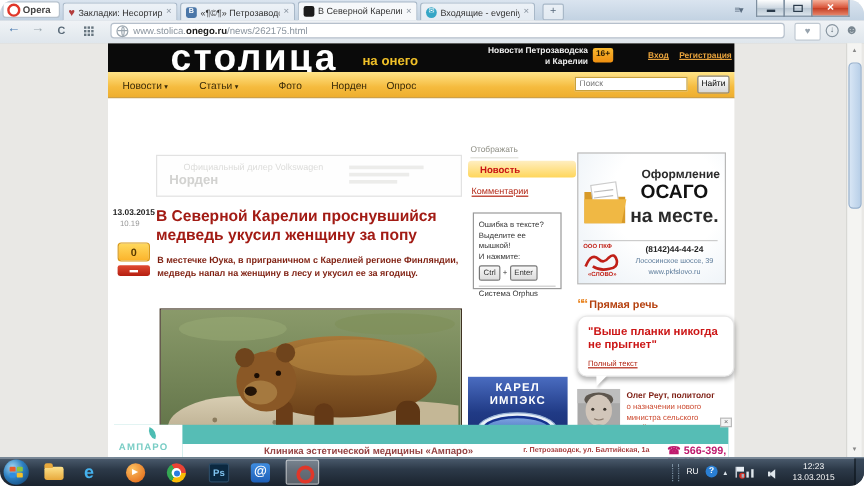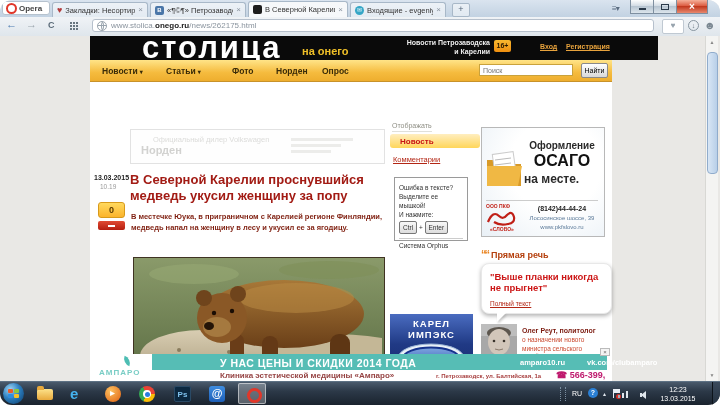--- a/index.html
+++ b/index.html
@@ -54,33 +54,33 @@
   #globe::after{content:"";position:absolute;left:2.5px;top:0;width:3px;height:8px;border:1px solid #9aa5ae;border-radius:50%;box-sizing:border-box;}
   #urltext{font-size:8px;color:#8a949e;white-space:nowrap;}
   #urltext .dom{color:#1a1a1a;font-weight:bold;}
   #btn-heart{position:absolute;left:662px;top:2px;width:20px;height:13px;border:1px solid #c0c9d2;
              border-radius:2px;background:#fff;color:#97a3ad;font-size:8px;text-align:center;line-height:12px;}
   #btn-dl{position:absolute;left:688px;top:3px;width:11px;height:11px;border:1px solid #8895a0;border-radius:50%;
           color:#68747e;font-size:7px;text-align:center;line-height:10px;box-sizing:border-box;}
   #btn-user{position:absolute;left:704px;top:2px;color:#7a8791;font-size:11px;line-height:13px;}
   
   #viewport{position:absolute;left:0;top:36px;width:720px;height:345px;background:#e9e8e5;overflow:hidden;}
-  #siteheader{position:absolute;left:90px;top:0;width:522px;height:24px;background:#0a0a0a;overflow:visible;padding-left:46px;}
+  #siteheader{position:absolute;left:90px;top:0;width:522px;height:24px;background:#0a0a0a;overflow:visible;}
   #logo-main{position:absolute;left:52px;top:-6px;font-size:31px;font-weight:bold;color:#fff;letter-spacing:2px;}
   #logo-sub{position:absolute;left:212px;top:9px;font-size:11px;font-weight:bold;color:#f0c028;}
   #tagline{position:absolute;left:300px;width:100px;top:2px;text-align:right;color:#eee;
            font-size:7px;font-weight:bold;line-height:9px;}
   #badge16{position:absolute;left:404px;top:4px;width:17px;height:12px;border-radius:2px;
            background:linear-gradient(#f8b830,#ef8f10);color:#2a1a00;font-size:7px;font-weight:bold;
            text-align:center;line-height:12px;}
   #login,#register{position:absolute;top:7px;font-size:7px;font-weight:bold;color:#e8a33d;text-decoration:underline;}
   #login{left:450px;} #register{left:476px;}
   #navbar{position:absolute;left:90px;top:24px;width:522px;height:22px;
           background:linear-gradient(#ffe488,#f5bb3e 60%,#eeae2e);border-bottom:1px solid #c8922a;box-sizing:border-box;}
-  .nav-item{position:absolute;top:6px;font-size:8.5px;font-weight:bold;color:#3a2b08;}
+  .nav-item{position:absolute;top:6px;font-size:8.5px;font-weight:normal;color:#3a2b08;}
   .nav-item.dd::after{content:"\25BE";font-size:6px;margin-left:2px;}
   #nav-0{left:12px;} #nav-1{left:76px;} #nav-2{left:142px;} #nav-3{left:186px;} #nav-4{left:232px;}
   #search-input{position:absolute;left:389px;top:4px;width:94px;height:12px;border:1px solid #c9a23c;
                 font-size:7px;padding:0 3px;box-sizing:border-box;font-family:"Liberation Sans",sans-serif;}
   #search-btn{position:absolute;left:491px;top:3px;width:27px;height:15px;font-size:7px;
               background:linear-gradient(#fff,#d8d8d8);border:1px solid #8a8a8a;border-radius:2px;
               font-family:"Liberation Sans",sans-serif;padding:0;}
   #content{position:absolute;left:90px;top:46px;width:522px;height:299px;background:#fff;}
   
   #topad{position:absolute;left:40px;top:47px;width:253px;height:33px;border:1px solid #e2e2e2;background:#fefefe;}
@@ -113,23 +113,23 @@
   #orphus .sep{border-top:1px solid #ccc;margin:4px 0 2px 0;}
   #kie{position:absolute;left:300px;top:232px;width:83px;height:67px;
        background:linear-gradient(#4a6cc0,#203a85 45%,#16246a);overflow:hidden;}
   #kie .k1,#kie .k2{text-align:center;color:#fff;font-weight:bold;font-size:9.5px;line-height:11px;letter-spacing:1px;}
   #kie .k1{margin-top:4px;}
   #kie .strip{position:absolute;left:0;bottom:0;width:83px;height:10px;background:#101c4e;}
   #kie .strip i{position:absolute;top:4px;width:8px;height:2px;background:#8a2a2a;}
   
   #osago{position:absolute;left:391px;top:45px;width:122px;height:108px;border:1px solid #b8b8b8;
          background:radial-gradient(circle at 60% 35%,#ffffff 45%,#e9f0f6);}
-  #osago .t1{position:absolute;left:42px;top:12px;width:76px;text-align:center;font-size:10px;font-weight:bold;color:#2a2a2a;}
+  #osago .t1{position:absolute;left:42px;top:12px;width:76px;text-align:right;font-size:10px;font-weight:bold;color:#2a2a2a;}
   #osago .t2{position:absolute;left:42px;top:24px;width:76px;text-align:center;font-size:16px;font-weight:bold;color:#111;}
-  #osago .t3{position:absolute;left:42px;top:44px;width:76px;text-align:left;font-size:12px;font-weight:bold;color:#2a2a2a;}
+  #osago .t3{position:absolute;left:42px;top:44px;width:76px;text-align:center;font-size:16px;font-weight:bold;color:#2a2a2a;}
   #osago .div{position:absolute;left:4px;top:72px;width:112px;border-top:1px solid #ccc;}
   #osago .org{position:absolute;left:4px;top:75px;font-size:5px;font-weight:bold;color:#c22218;}
   #osago .orgname{position:absolute;left:8px;top:98px;font-size:5px;font-weight:bold;color:#c22218;}
   #osago .ph{position:absolute;left:42px;top:77px;width:76px;text-align:center;font-size:7px;font-weight:bold;color:#222;}
   #osago .ad{position:absolute;left:42px;top:87px;width:76px;text-align:center;font-size:6px;color:#5b7a99;}
   #osago .ur{position:absolute;left:42px;top:96px;width:76px;text-align:center;font-size:6px;color:#5b7a99;}
   #speech-head{position:absolute;left:391px;top:166px;font-size:9px;font-weight:bold;color:#b5400e;}
   #speech-head::before{content:"\201C\201C";color:#e8821e;font-size:11px;letter-spacing:-2px;margin-right:3px;}
   #bubble{position:absolute;left:391px;top:181px;width:131px;height:51px;background:#fff;border:1px solid #e8e8e8;
           border-radius:8px;box-shadow:0 2px 4px rgba(0,0,0,.3);box-sizing:border-box;}
@@ -434,25 +434,20 @@
       <a id="archive">Архив</a>
 
     </div>
   </div>
 
   <div id="amparo">
     <div id="amp-logo">
       <div id="amp-leaf"></div>
       <div class="txt">АМПАРО</div>
     </div>
-    <div id="amp-strip-top">
-      <div id="amp-promo">У НАС ЦЕНЫ И СКИДКИ 2014 ГОДА</div>
-      <div id="amp-site">amparo10.ru</div>
-      <div id="amp-vk">vk.com/clubamparo</div>
-    </div>
     <div id="amp-strip-bot">
       <div id="amp-clinic">Клиника эстетической медицины «Ампаро»</div>
       <div id="amp-addr">г. Петрозаводск, ул. Балтийская, 1а</div>
       <div id="amp-phone">566-399, 53-27-53</div>
     </div>
     <div id="amp-close">×</div>
   </div>
 
   <div id="scrollbar">
     <div id="sb-up" class="sb-arrow">▲</div>

